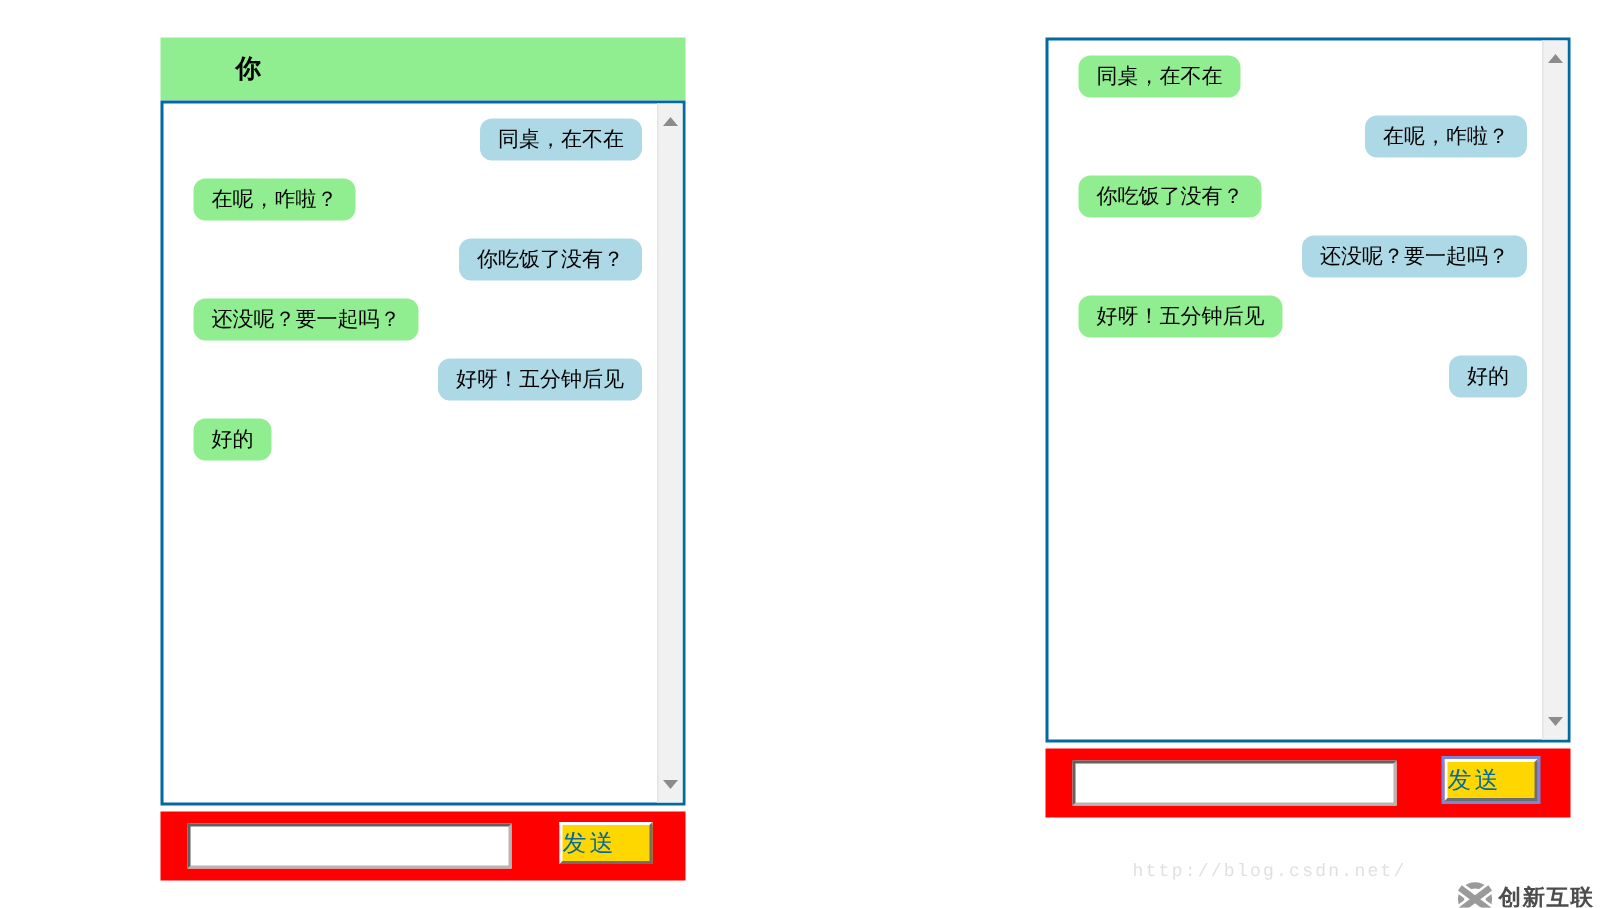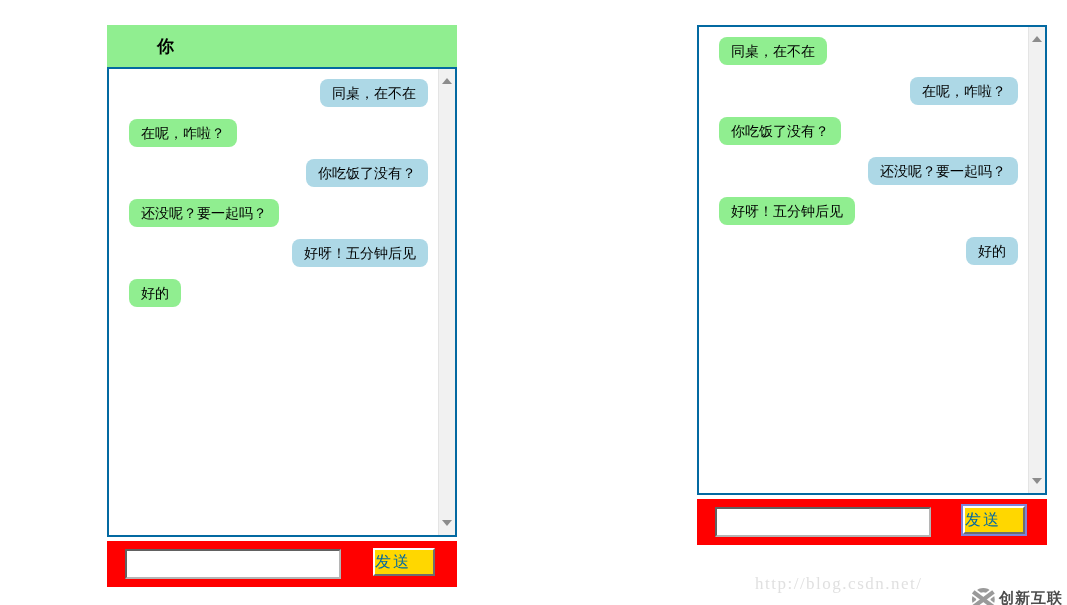--- a/index.html
+++ b/index.html
@@ -104,22 +104,22 @@
     border-color:#fefefe #6e6e6e #6e6e6e #fefefe;
     cursor:pointer;
     font-family:inherit;
   }
   .send-button.focused { outline:2px solid #7b86da; }
 
   
   .watermark-url {
     position:absolute;
     left:755px; top:574px;
-    font-family:Liberation Serif, serif;
-    font-size:17px;
+    font-family:Liberation Mono, monospace;
+    font-size:12px;
     letter-spacing:1.5px;
     color:rgba(218,218,218,0.85);
     z-index:5;
     white-space:nowrap;
   }
   .watermark-badge {
     position:absolute;
     left:965px; top:582px;
     width:102px; height:38px;
     background:#ffffff;

